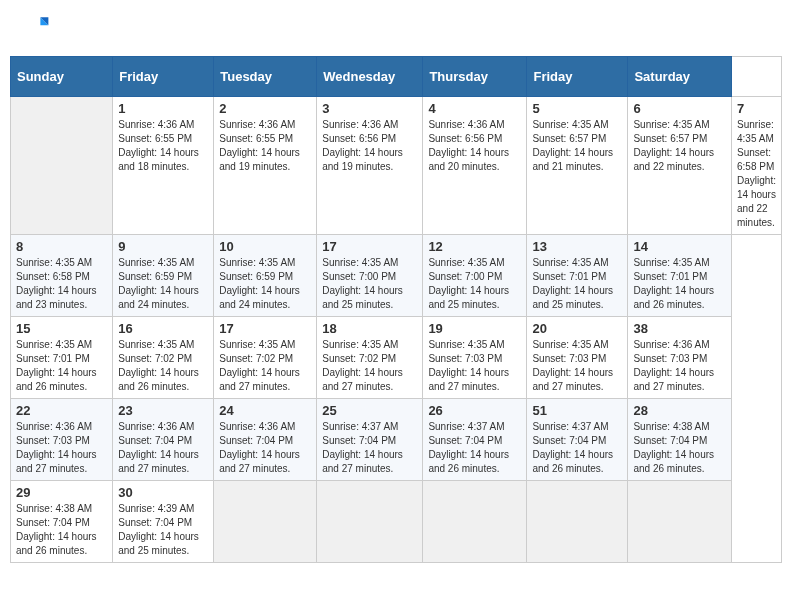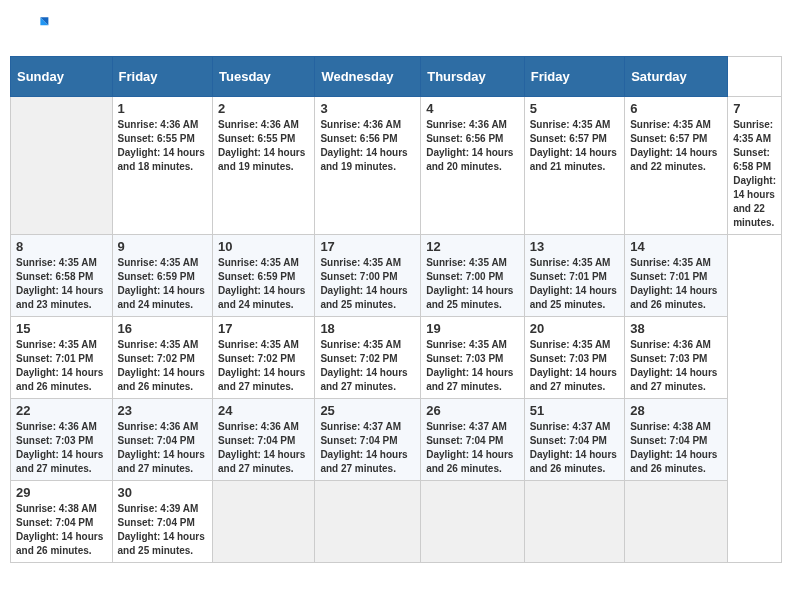--- a/index.html
+++ b/index.html
@@ -77,21 +77,20 @@
     .day-num {
       font-size: 13px;
       font-weight: bold;
       display: block;
       margin-bottom: 2px;
     }
     .day-info {
       font-size: 10px;
       color: #333;
       line-height: 1.4;
-      font-weight: bold;
     }
     .empty-cell {
       background: #f0f0f0 !important;
     }
   </style>
 </head>
 <body>
 
 <div class="header-area">
   <div class="logo">

